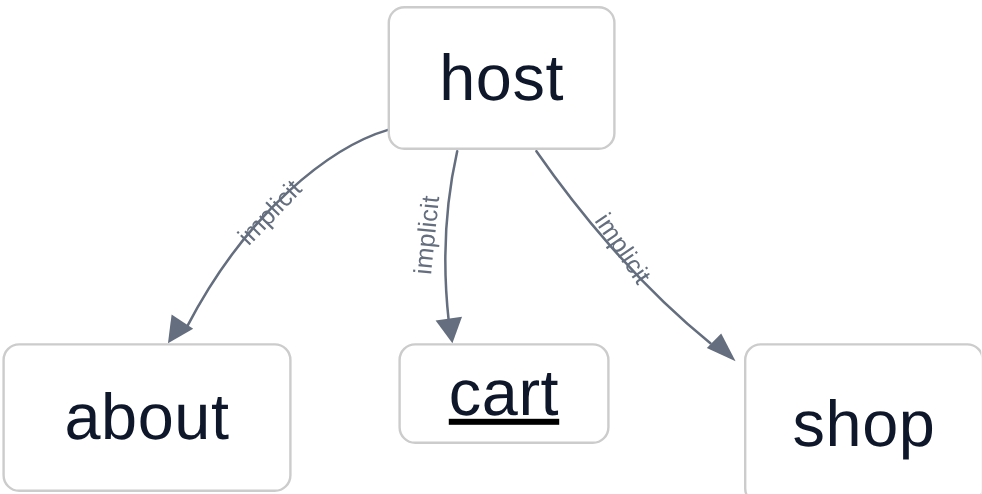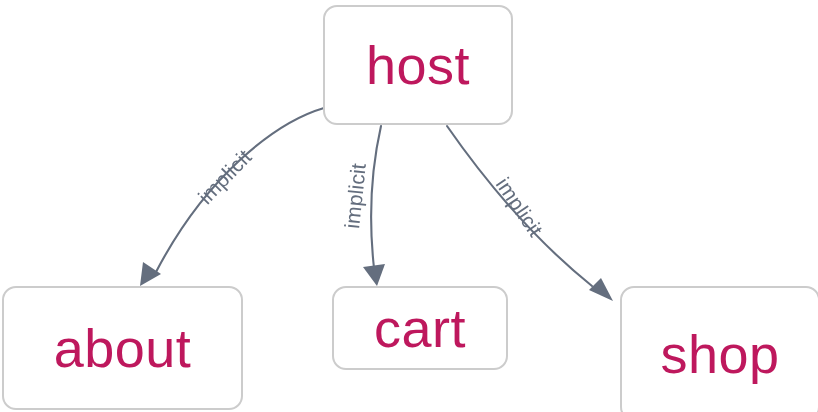--- a/index.html
+++ b/index.html
@@ -35,21 +35,21 @@
     border-radius: 14px;
     display: flex;
     align-items: center;
     justify-content: center;
   }
   .node-label {
     font-family: "Liberation Sans", sans-serif;
     font-size: 54px;
     font-weight: 400;
     line-height: 1;
-    color: #be185d;
+    color: #0f172a;
     letter-spacing: 0.5px;
     white-space: nowrap;
     user-select: none;
   }
   .edge-path {
     fill: none;
     stroke: #646e7e;
     stroke-width: 2.1;
     stroke-linecap: round;
   }
@@ -95,21 +95,21 @@
   </svg>
 
   <div class="node" style="left:323px; top:5px; width:190px; height:120px;">
     <span class="node-label">host</span>
   </div>
 
   <div class="node" style="left:2px; top:286px; width:241px; height:124px;">
     <span class="node-label">about</span>
   </div>
 
-  <div class="node" style="left:332px; top:286px; width:176px; height:84px;">
+  <div class="node" style="left:332px; top:286px; width:176px; height:84px;text-decoration:underline;">
     <span class="node-label">cart</span>
   </div>
 
   <div class="node" style="left:620px; top:286px; width:200px; height:135px;">
     <span class="node-label">shop</span>
   </div>
 
 </div>
 
 </body></html>

